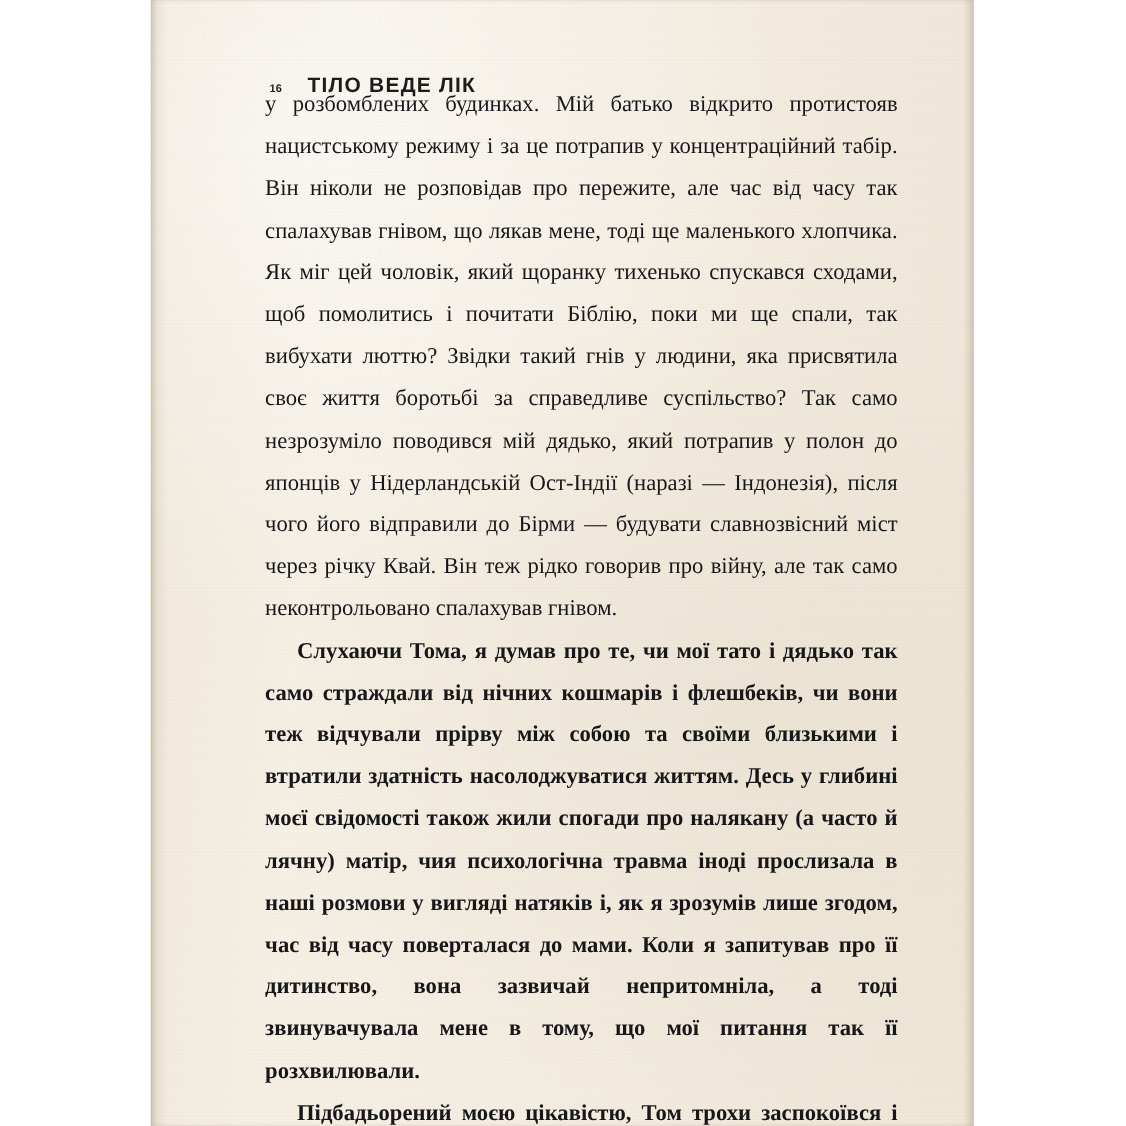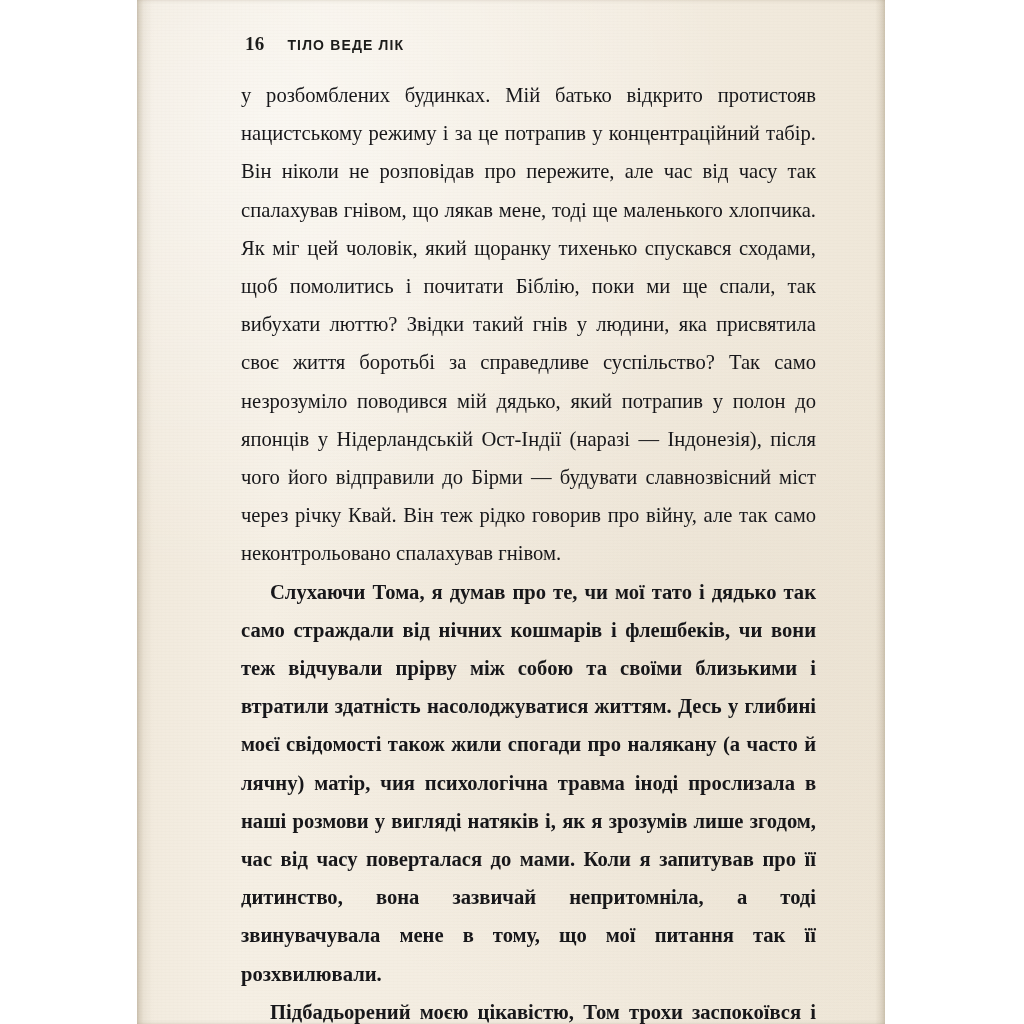--- a/index.html
+++ b/index.html
@@ -74,29 +74,29 @@
     left: 108px;
     top: 33px;
     display: flex;
     align-items: baseline;
     gap: 23px;
     font-family: "Liberation Sans", "DejaVu Sans", sans-serif;
     color: #1c1c1a;
     white-space: nowrap;
   }
   .folio {
+    font-size: 10px;
+    font-weight: 700;
+    letter-spacing: 0.2px;
+  }
+  .head-title {
     font-size: 19px;
     font-weight: 700;
-    letter-spacing: 0.2px;
-    font-family: Liberation Serif, serif;
-  }
-  .head-title {
-    font-size: 14px;
-    font-weight: 700;
     letter-spacing: 1.15px;
+    margin-top: 35px;
   }
 
   
   .text-block {
     position: absolute;
     left: 104px;
     top: 76px;
     width: 575px;
     color: #17171a;
     font-size: 20.6px;

